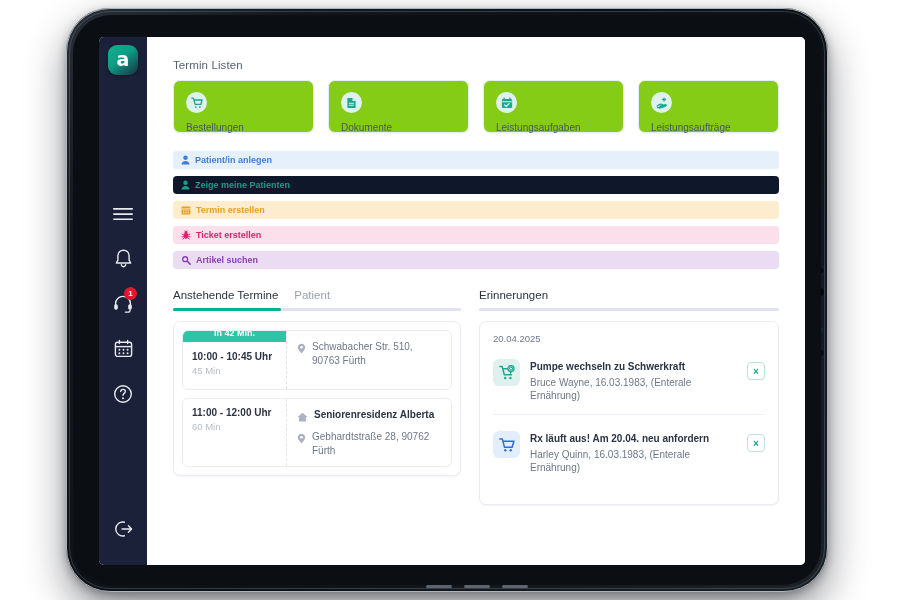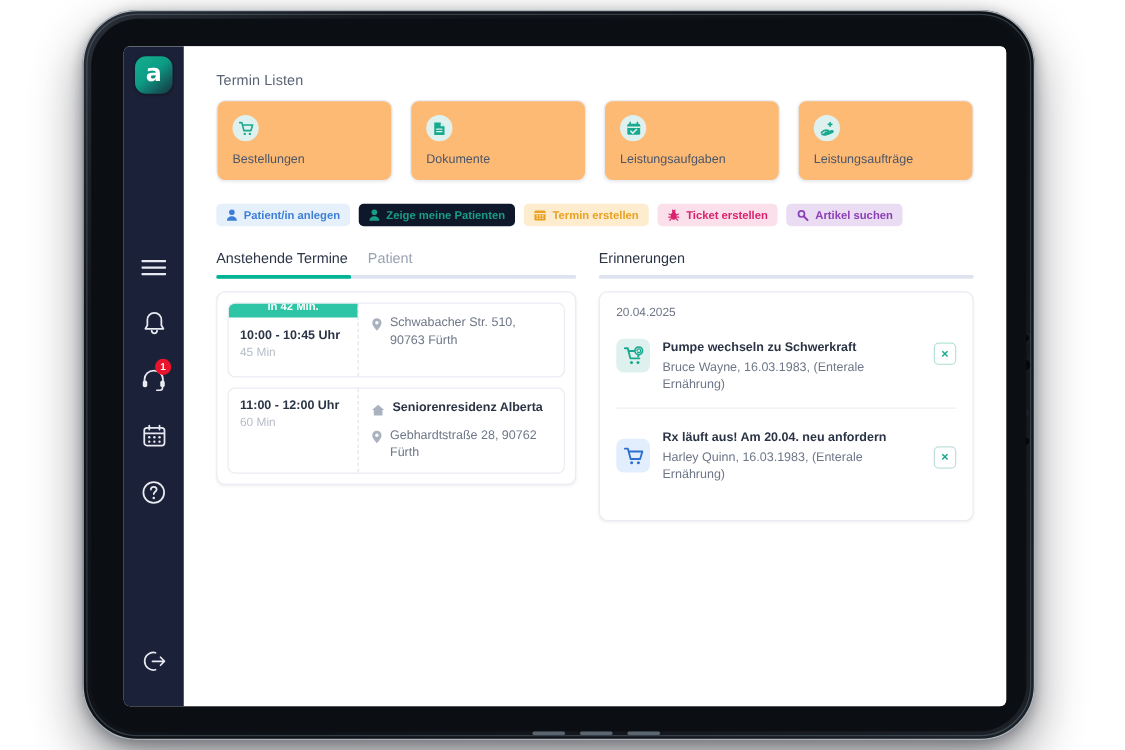--- a/index.html
+++ b/index.html
@@ -108,38 +108,38 @@
   }
   .section-title {
     font-size: 11.5px; color: #5a6374; font-weight: 400;
     margin-bottom: 9px; letter-spacing: .1px;
   }
 
   
   .list-cards { display: flex; gap: 14px; margin-bottom: 18px; }
   .list-card {
     flex: 1;
-    background: #fdba74;
+    background: #84cc16;
     border: 1px solid #e9ecf2;
     border-radius: 7px;
     padding: 11px 12px 12px 12px;
-    height: 65px;
+    height: 53px;
     box-shadow: 0 1px 2px rgba(30,40,60,.05);
     cursor: pointer;
   }
   .card-icon {
     width: 21px; height: 21px; border-radius: 50%;
     background: #dff1ee;
     display: flex; align-items: center; justify-content: center;
     margin-bottom: 9px;
   }
   .card-label { font-size: 10px; color: #4d5668; }
 
   
-  .chips { display: flex; gap: 7px; margin-bottom: 20px; flex-wrap: wrap; }
+  .chips { display: flex; gap: 7px; margin-bottom: 20px; flex-wrap: wrap; flex-direction: column; }
   .chip {
     display: inline-flex; align-items: center; gap: 5px;
     height: 18px; padding: 0 8px;
     border-radius: 4px;
     font-size: 9px; font-weight: 600;
     cursor: pointer; white-space: nowrap;
   }
   .chip svg { display: block; flex: 0 0 auto; }
 
   
@@ -201,21 +201,21 @@
 
   
   .panel-rem { padding: 11px 13px 18px 13px; min-height: 176px; }
   .rem-date { font-size: 9.5px; color: #6e7788; margin-bottom: 11px; }
   .rem {
     display: flex; align-items: flex-start; gap: 10px;
     padding: 4px 0 12px 0;
     border-bottom: 1px solid #eef0f5;
     margin-bottom: 12px;
   }
-  .rem:last-child { border-bottom: none; margin-bottom: 0; align-items: center; }
+  .rem:last-child { border-bottom: none; margin-bottom: 0; }
   .rem-icon {
     width: 27px; height: 27px; border-radius: 6px;
     display: flex; align-items: center; justify-content: center;
     flex: 0 0 auto;
   }
   .rem-body { flex: 1; padding-top: 1px; }
   .rem-title { font-size: 10px; font-weight: 700; color: #2b3445; margin-bottom: 3px; line-height: 1.3; }
   .rem-sub { font-size: 10px; color: #6e7788; line-height: 1.3; }
   .rem-close {
     width: 18px; height: 18px; border-radius: 4px;

